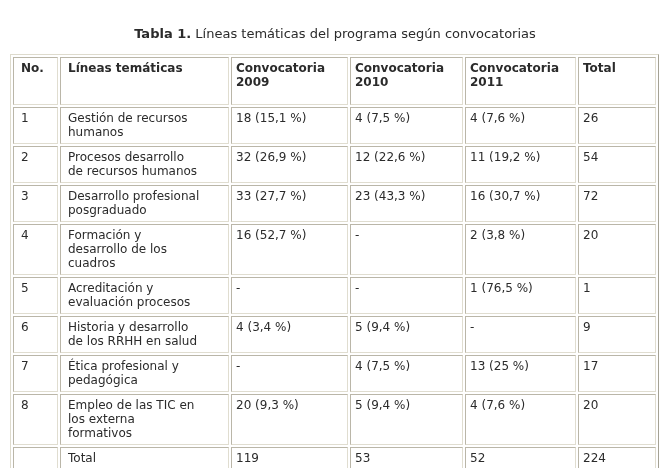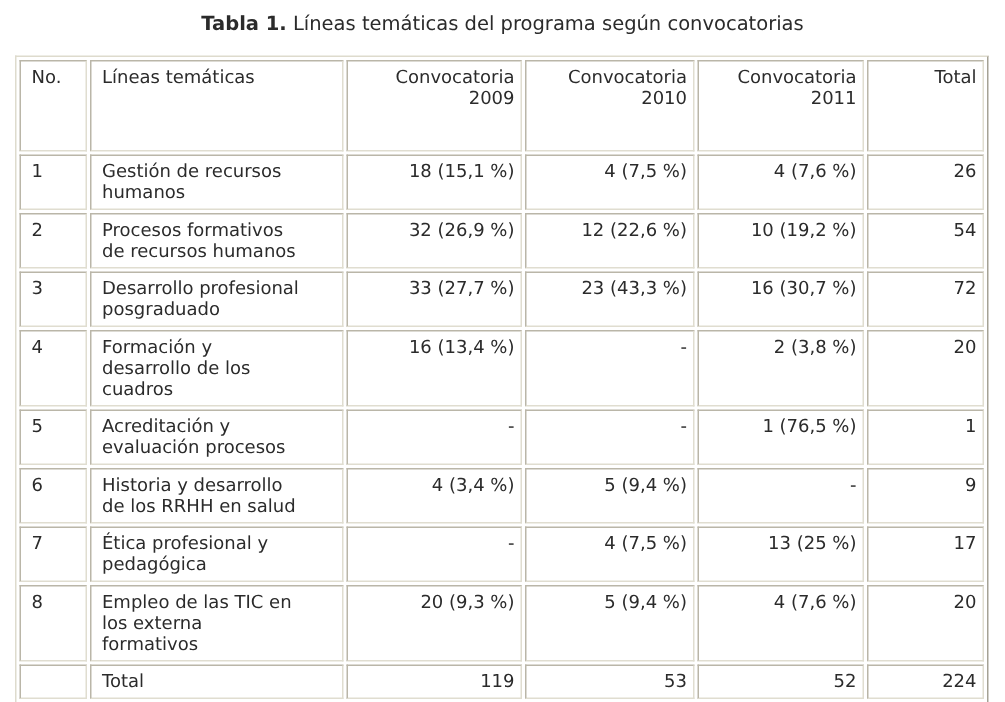--- a/index.html
+++ b/index.html
@@ -8,21 +8,21 @@
     background: #ffffff;
   }
   body {
     width: 670px;
     height: 468px;
     overflow: hidden;
     font-family: "DejaVu Sans", "Liberation Sans", sans-serif;
     color: #2b2b2b;
   }
   .caption {
-    margin-top: 9px;
+    margin-top: 26px;
     text-align: center;
     font-size: 13px;
     line-height: 16px;
     color: #2b2b2b;
   }
   .caption .bold { font-weight: bold; }
   table.data {
     margin: 12px 0 0 10px;
     border-collapse: separate;
     border-spacing: 2px;
@@ -37,23 +37,23 @@
     border-color: #bab6a8 #e0ddd0 #e0ddd0 #bab6a8;
     vertical-align: top;
     background: #ffffff;
     font-size: 12px;
     line-height: 14px;
     font-weight: normal;
     padding: 3px 4px 4px 4px;
     white-space: pre-line;
     overflow: hidden;
   }
-  th { padding-bottom: 28px; }
+  th { padding-bottom: 15px; font-weight: bold; }
   .a-left  { text-align: left; padding-left: 7px; }
-  .a-center{ text-align: right; }
+  .a-center{ text-align: left; }
 </style>
 </head>
 <body>
 
 <div class="caption">
   <span class="bold">Tabla 1.</span><span> Líneas temáticas del programa según convocatorias</span>
 </div>
 
 <table class="data">
   <colgroup>
@@ -82,42 +82,42 @@
       <td class="a-left">1</td>
       <td class="a-left">Gestión de recursos
 humanos</td>
       <td class="a-center">18 (15,1 %)</td>
       <td class="a-center">4 (7,5 %)</td>
       <td class="a-center">4 (7,6 %)</td>
       <td class="a-center">26</td>
     </tr>
     <tr>
       <td class="a-left">2</td>
-      <td class="a-left">Procesos formativos
+      <td class="a-left">Procesos desarrollo
 de recursos humanos</td>
       <td class="a-center">32 (26,9 %)</td>
       <td class="a-center">12 (22,6 %)</td>
-      <td class="a-center">10 (19,2 %)</td>
+      <td class="a-center">11 (19,2 %)</td>
       <td class="a-center">54</td>
     </tr>
     <tr>
       <td class="a-left">3</td>
       <td class="a-left">Desarrollo profesional
 posgraduado</td>
       <td class="a-center">33 (27,7 %)</td>
       <td class="a-center">23 (43,3 %)</td>
       <td class="a-center">16 (30,7 %)</td>
       <td class="a-center">72</td>
     </tr>
     <tr>
       <td class="a-left">4</td>
       <td class="a-left">Formación y
 desarrollo de los
 cuadros</td>
-      <td class="a-center">16 (13,4 %)</td>
+      <td class="a-center">16 (52,7 %)</td>
       <td class="a-center">-</td>
       <td class="a-center">2 (3,8 %)</td>
       <td class="a-center">20</td>
     </tr>
     <tr>
       <td class="a-left">5</td>
       <td class="a-left">Acreditación y
 evaluación procesos</td>
       <td class="a-center">-</td>
       <td class="a-center">-</td>

